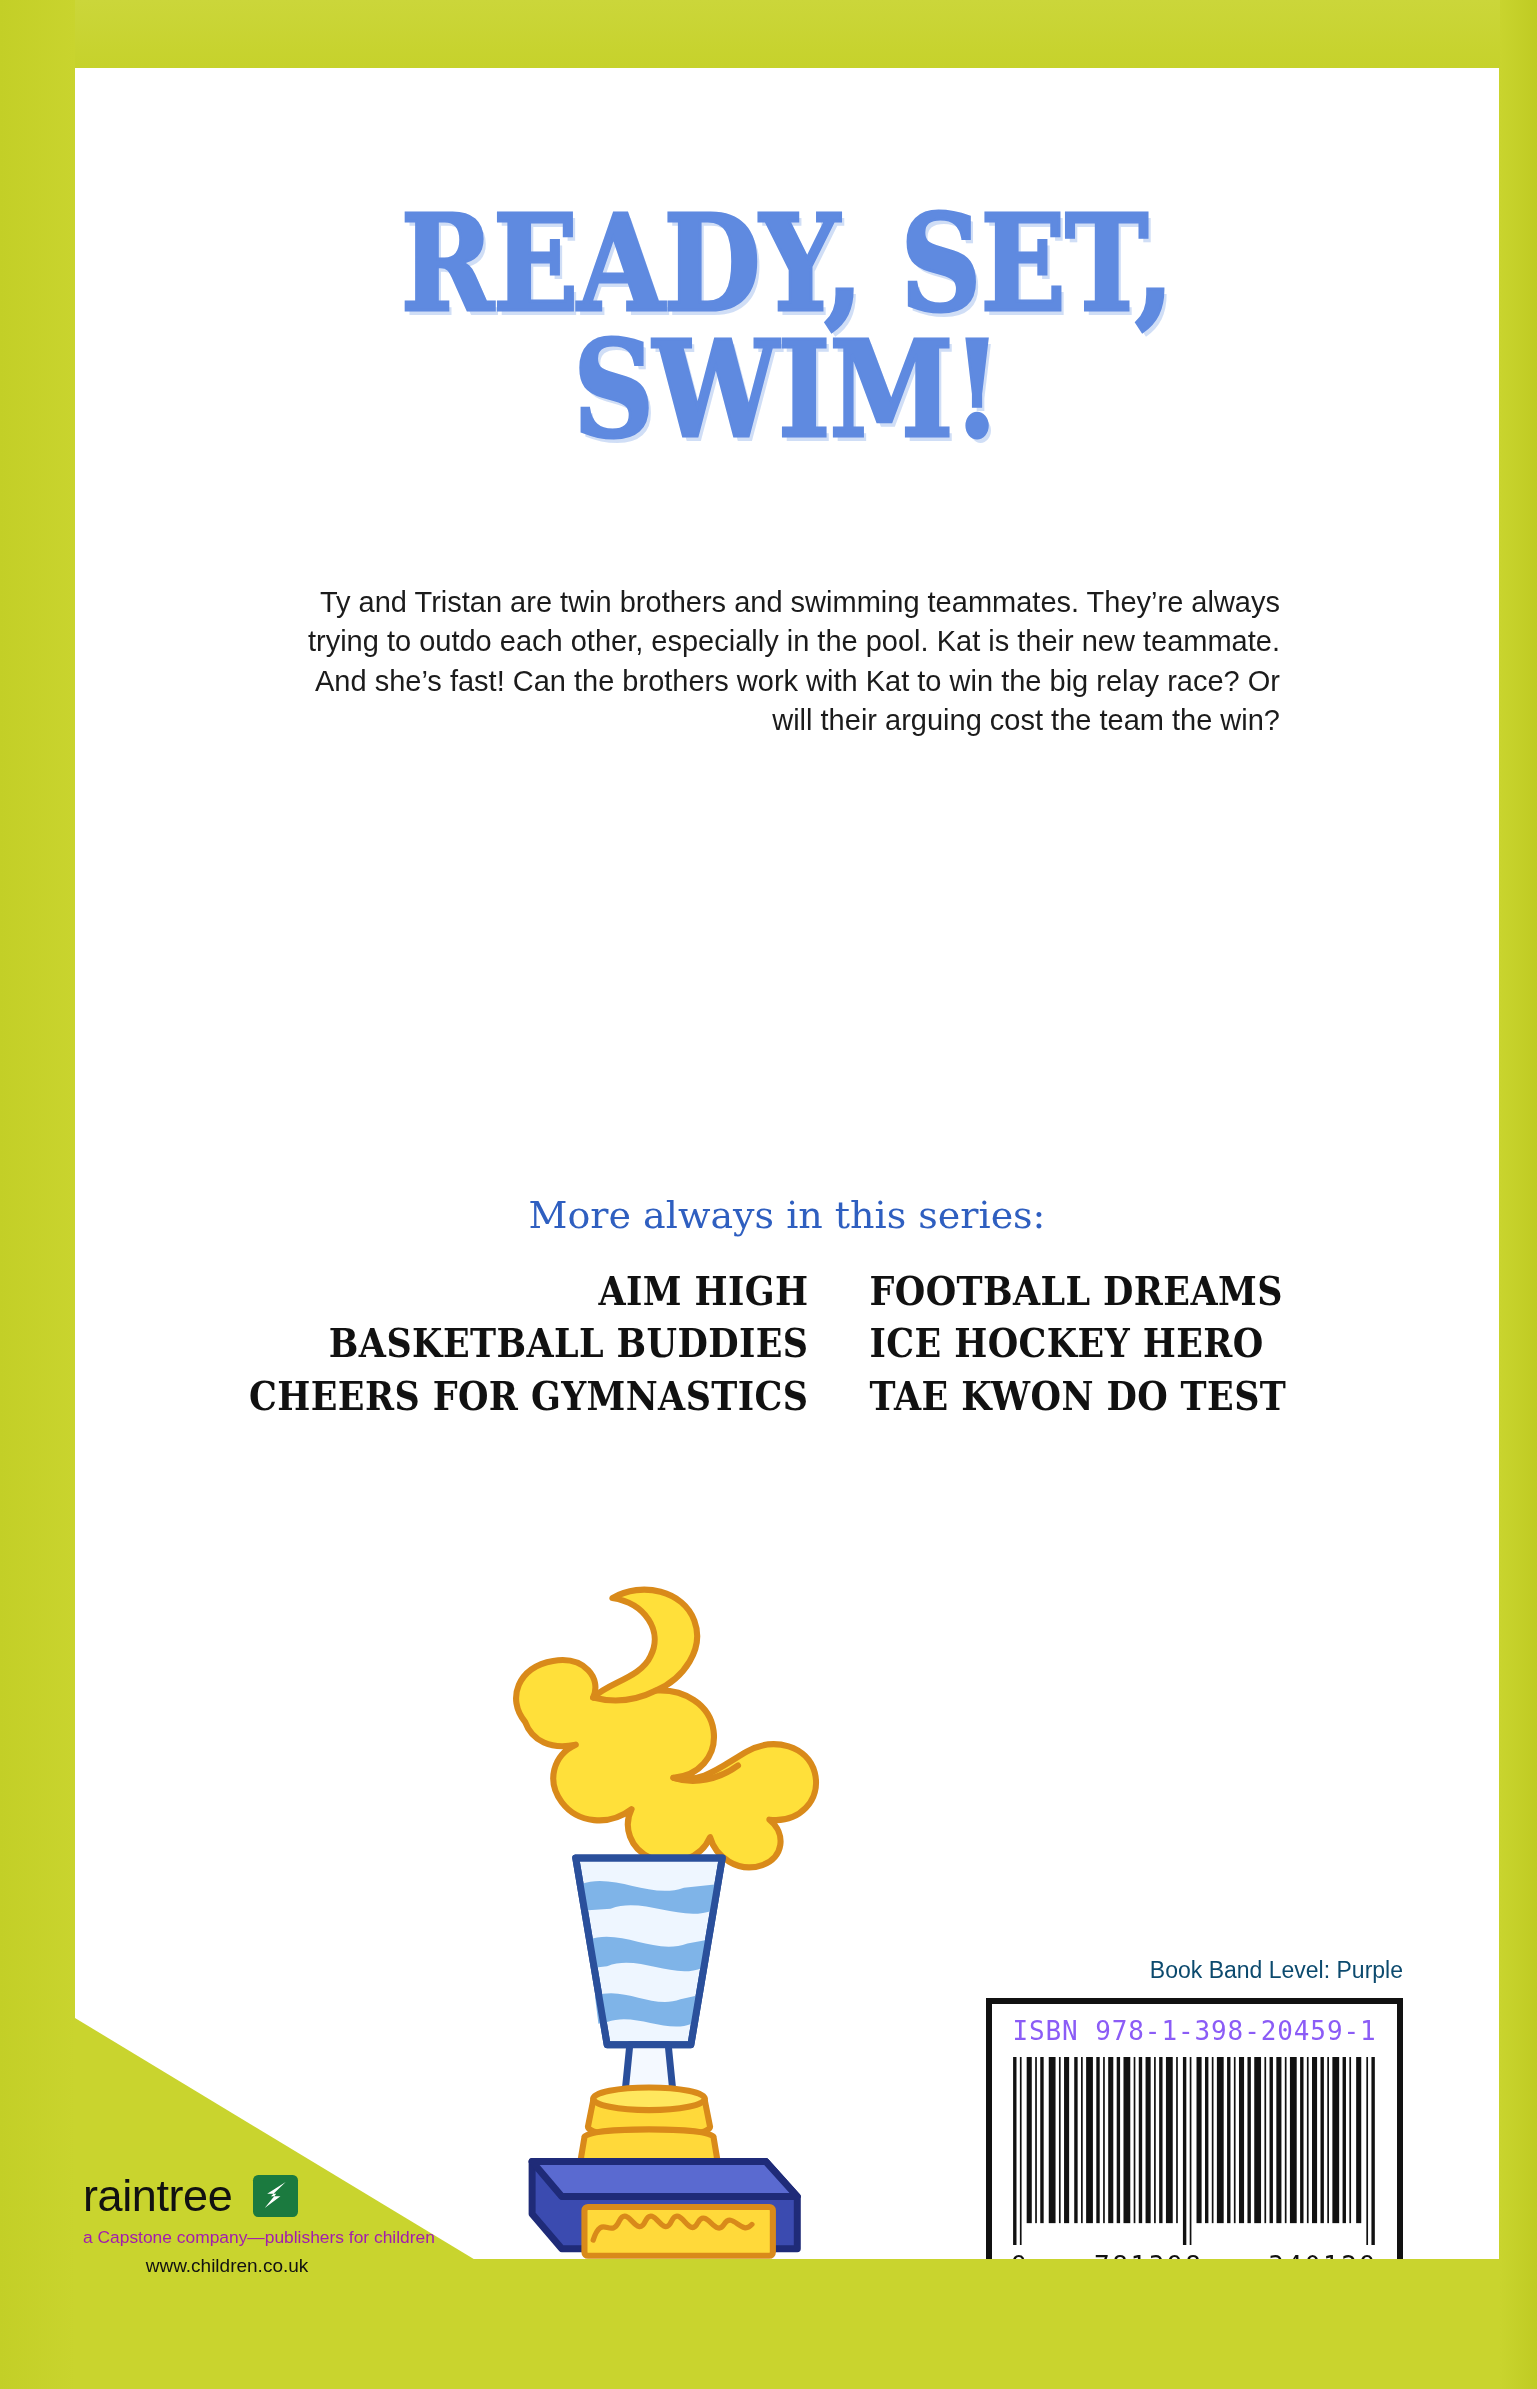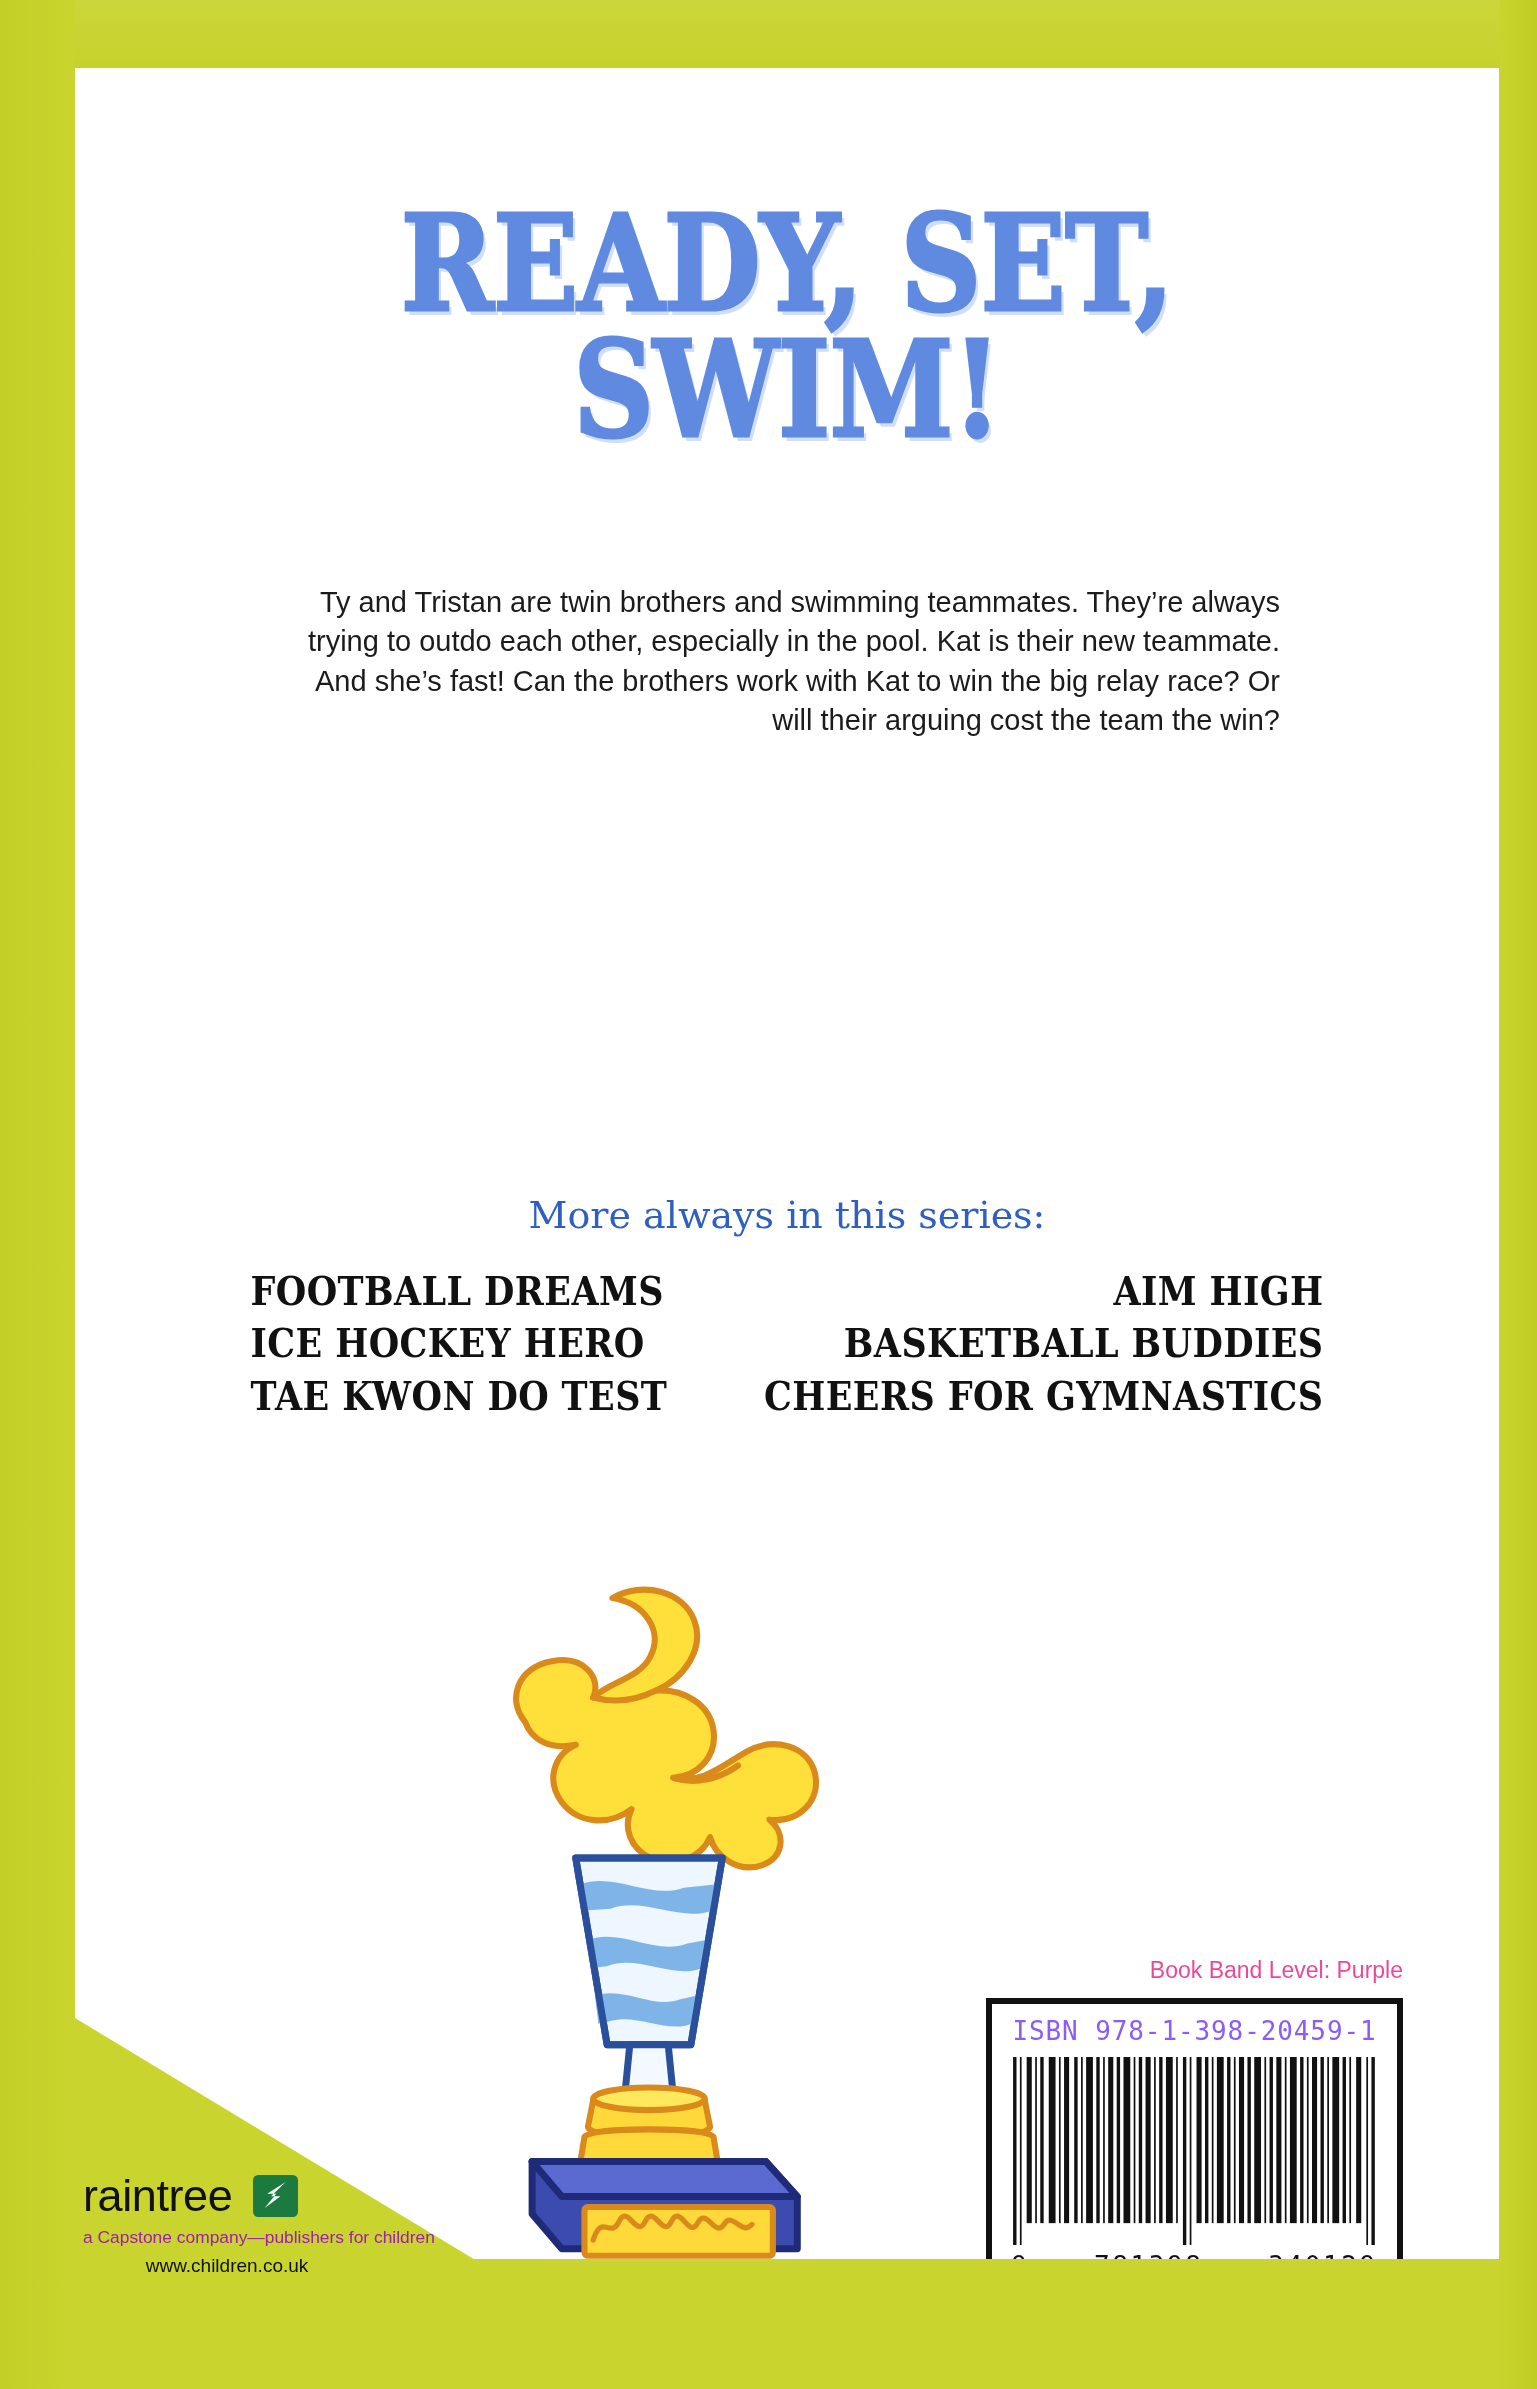--- a/index.html
+++ b/index.html
@@ -140,21 +140,21 @@
     height: 724px;
   }
 
   
   .band-label {
     position: absolute;
     right: 96px;
     top: 1889px;
     font-family: "Liberation Sans", sans-serif;
     font-size: 23px;
-    color: #ec4899;
+    color: #0c4a6e;
   }
   .isbn-box {
     position: absolute;
     right: 96px;
     top: 1930px;
     width: 417px;
     height: 349px;
     background: #ffffff;
     border: 6.1px solid #111111;
     box-sizing: border-box;
@@ -243,29 +243,29 @@
     <div class="title-block">
       <span class="title-line">READY, SET,</span>
       <span class="title-line">SWIM!</span>
     </div>
 
     <div class="blurb">Ty and Tristan are twin brothers and swimming teammates. They’re always trying to outdo each other, especially in the pool. Kat is their new teammate. And she’s fast! Can the brothers work with Kat to win the big relay race? Or will their arguing cost the team the win?</div>
 
     <div class="series-heading">More always in this series:</div>
 
     <div class="series-columns">
+      <div class="series-col left">
+        <div class="series-item">AIM HIGH</div>
+        <div class="series-item">BASKETBALL BUDDIES</div>
+        <div class="series-item">CHEERS FOR GYMNASTICS</div>
+      </div>
       <div class="series-col right">
         <div class="series-item">FOOTBALL DREAMS</div>
         <div class="series-item">ICE HOCKEY HERO</div>
         <div class="series-item">TAE KWON DO TEST</div>
-      </div>
-      <div class="series-col left">
-        <div class="series-item">AIM HIGH</div>
-        <div class="series-item">BASKETBALL BUDDIES</div>
-        <div class="series-item">CHEERS FOR GYMNASTICS</div>
       </div>
     </div>
 
     <div class="trophy">
       <svg viewBox="0 0 520 830" width="454" height="724" xmlns="http://www.w3.org/2000/svg">
 
         <g stroke="#d98a1a" stroke-width="7" fill="#ffe03a" stroke-linejoin="round" stroke-linecap="round">
           <path d="M118 196 C 96 170, 110 132, 150 126 C 186 120, 206 146, 196 168 C 214 150, 250 146, 262 120
                    C 276 92, 256 60, 218 54 C 252 34, 300 46, 312 80 C 324 112, 300 146, 268 160
                    C 300 158, 330 176, 334 206 C 338 236, 316 258, 288 260 C 320 268, 344 246, 372 230

